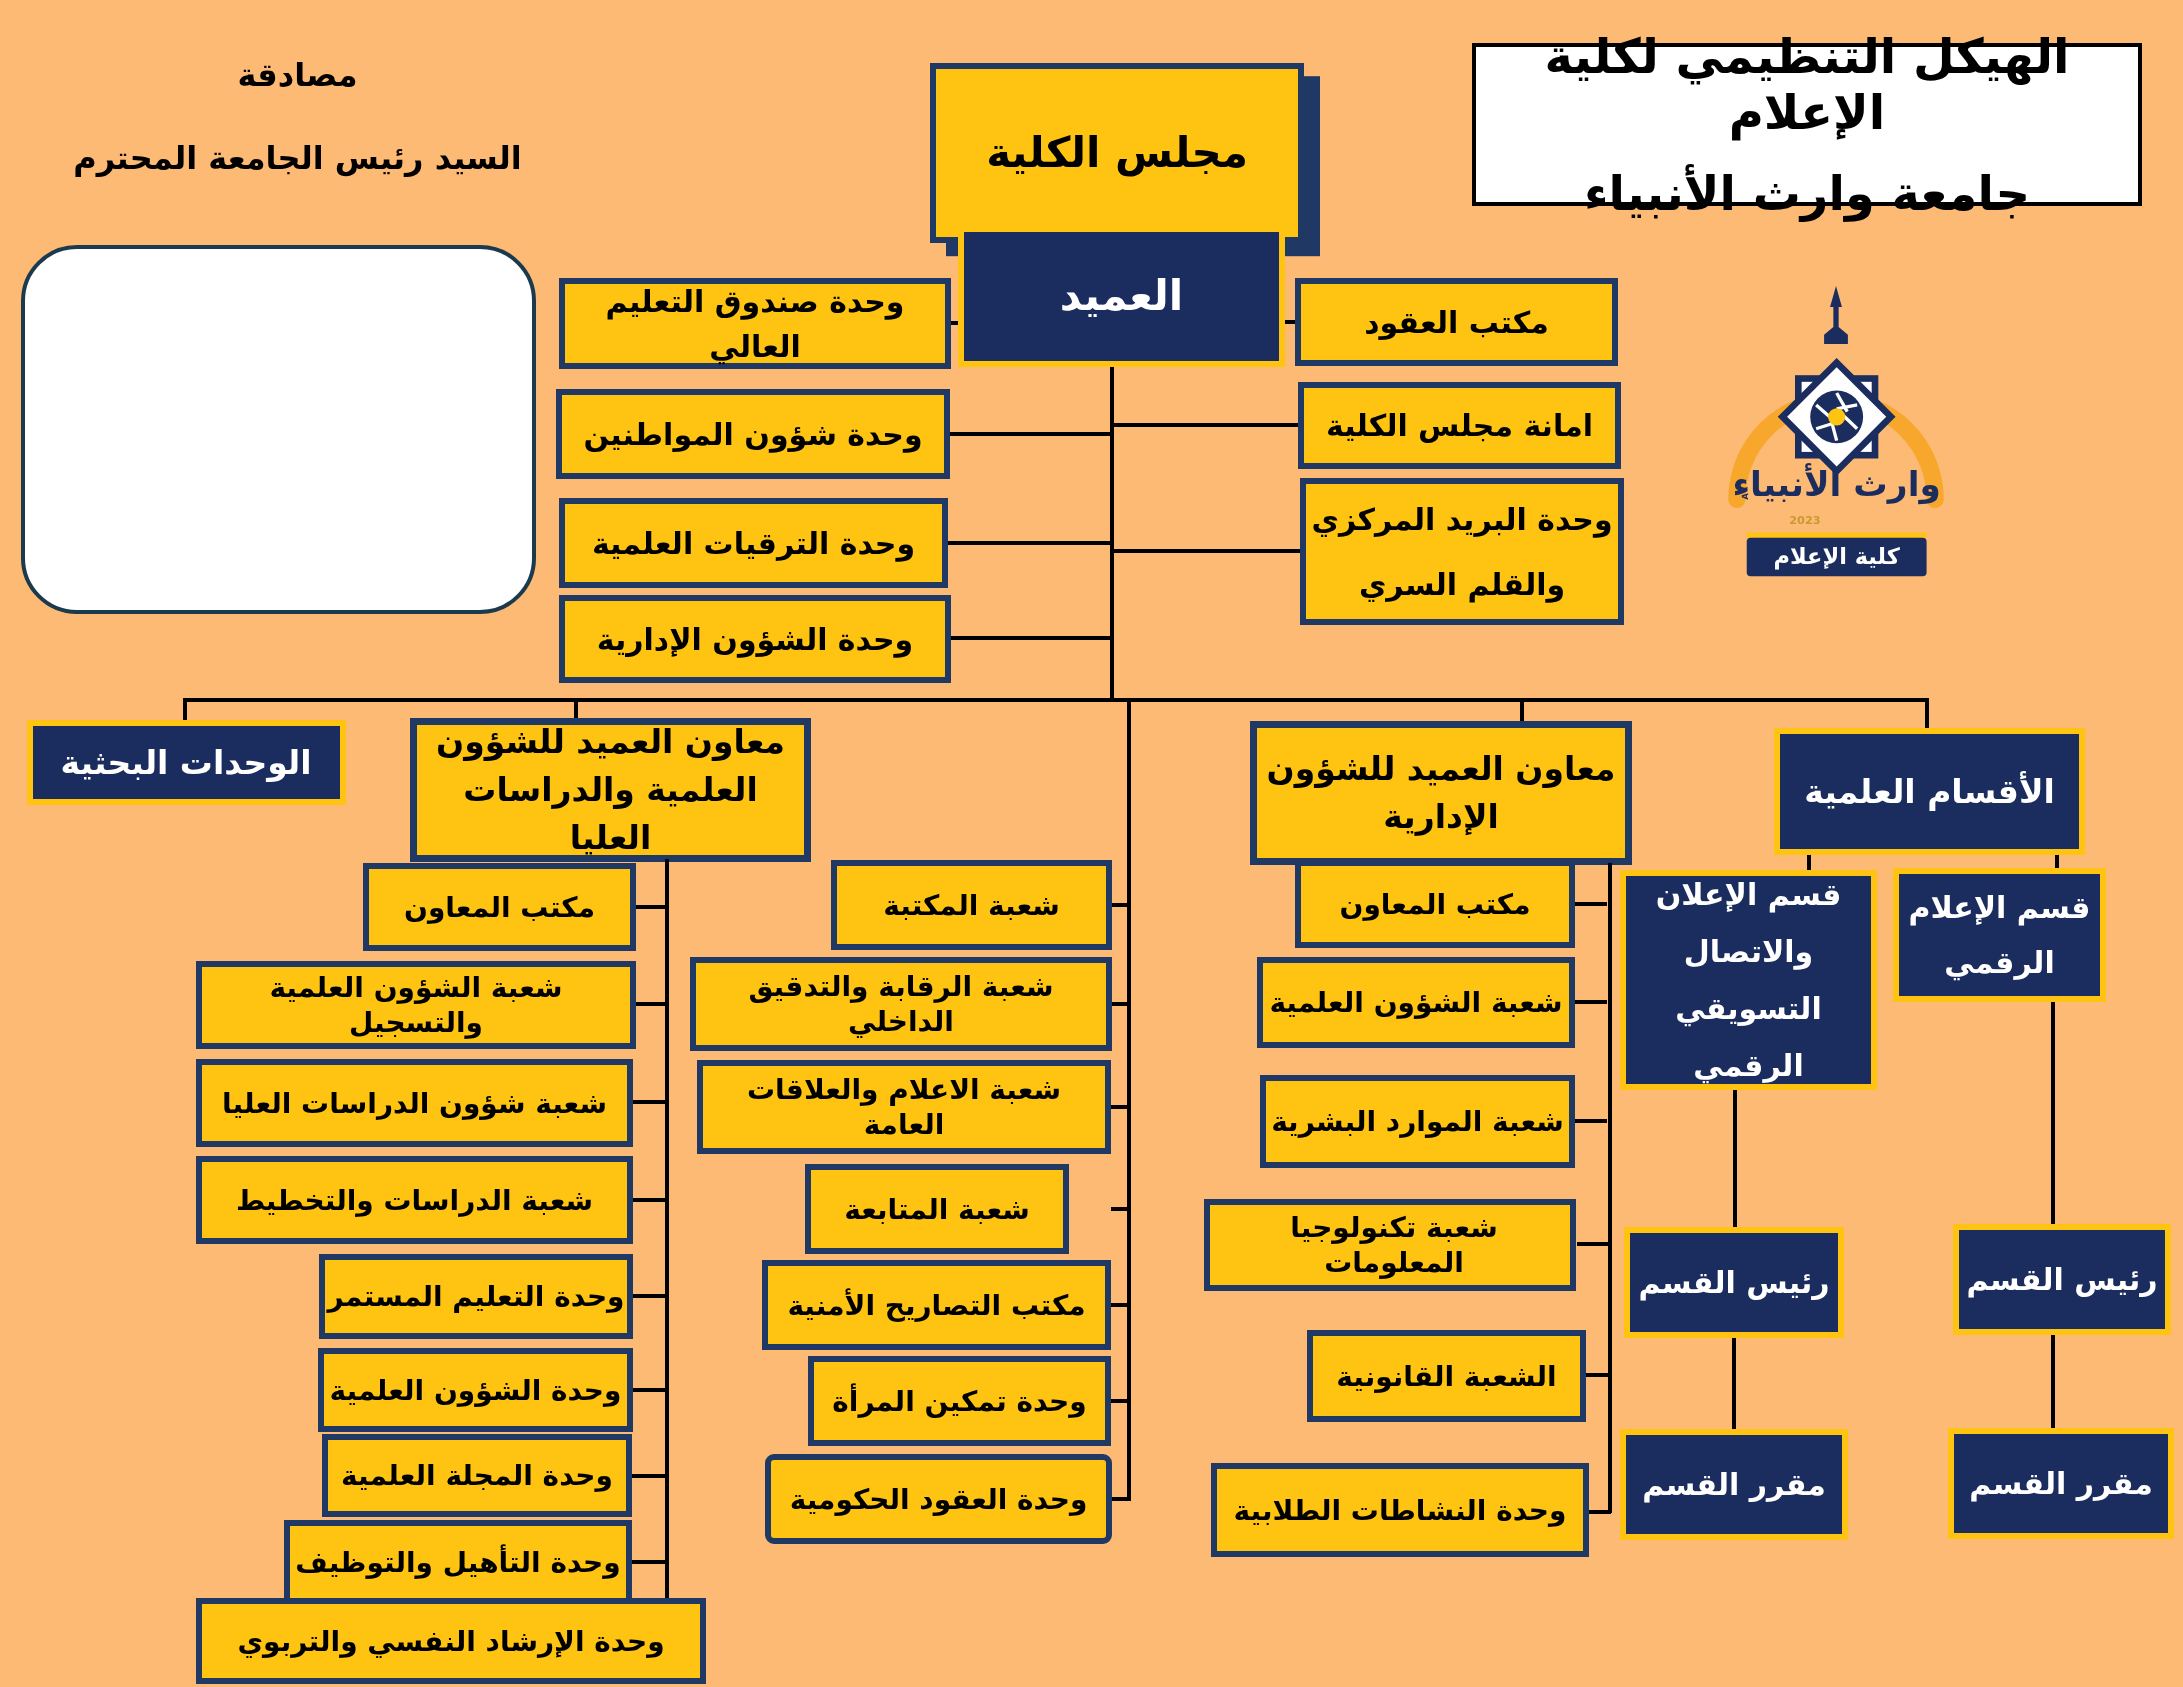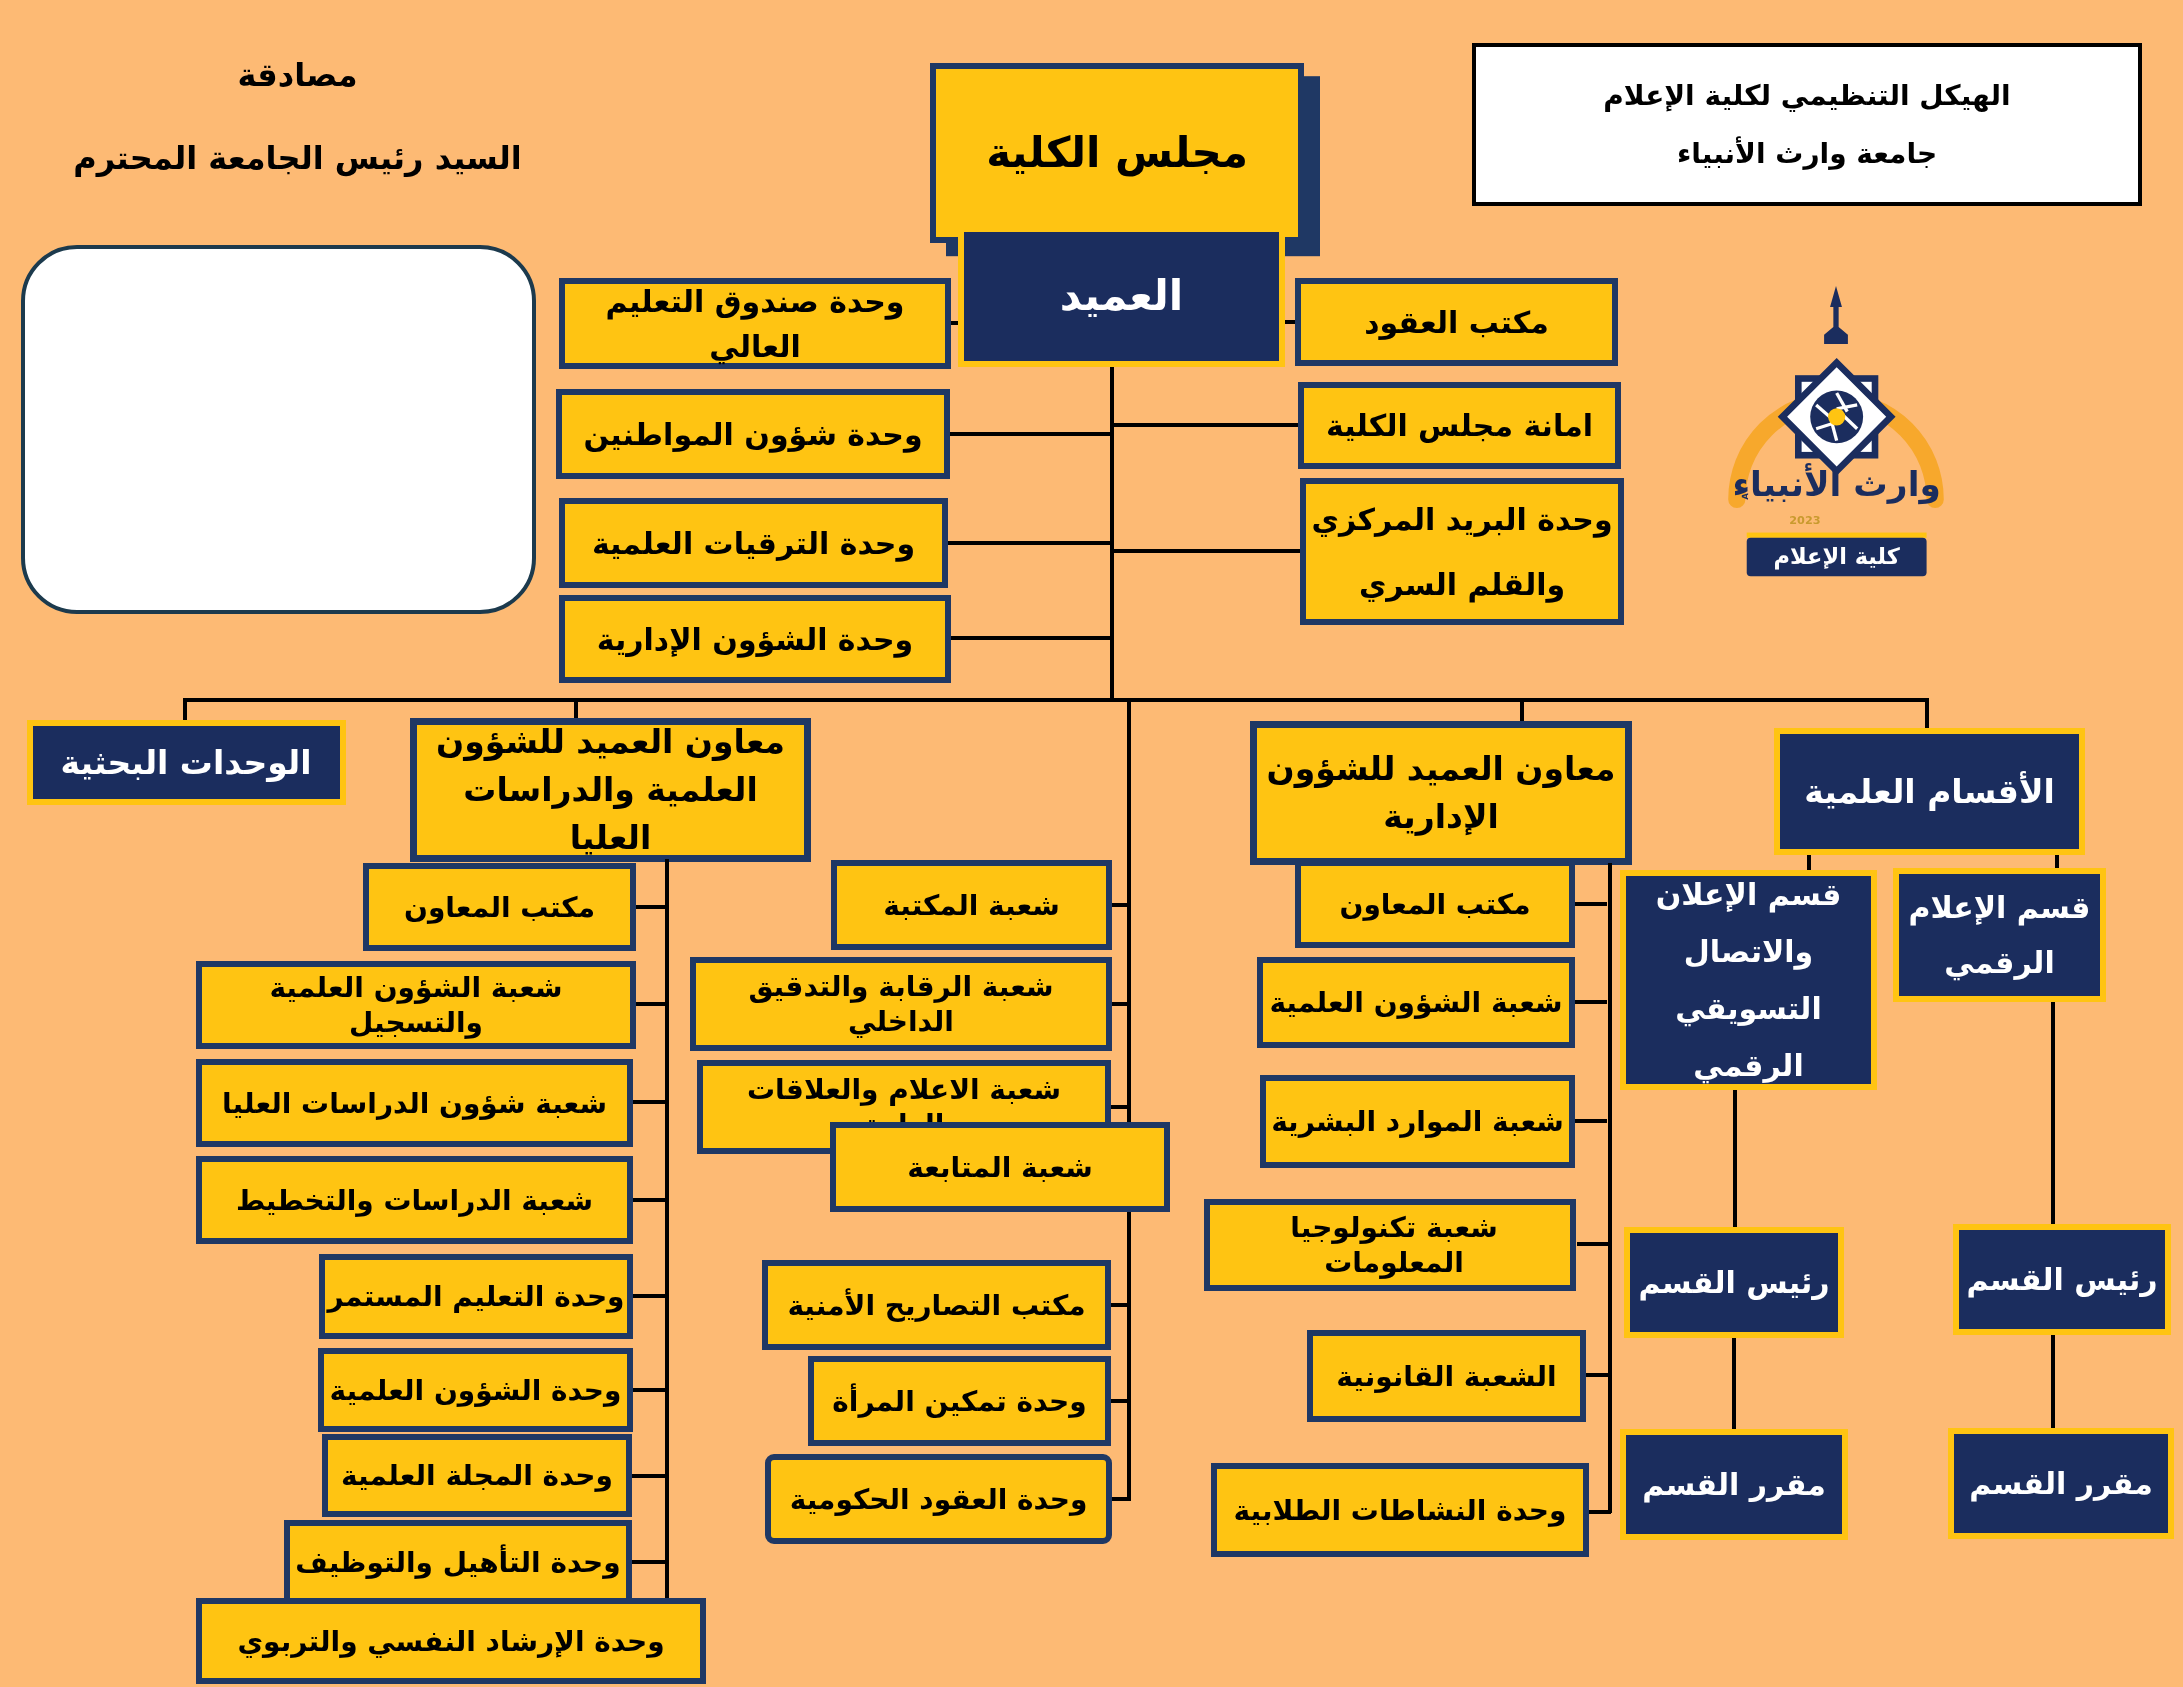--- a/index.html
+++ b/index.html
@@ -11,21 +11,21 @@
        text-align:center;font-weight:bold;box-sizing:border-box;line-height:1.25;}
   .ybox{background:#FFC412;border:6px solid #1F3864;color:#000;}
   .nbox{background:#1B2D5E;border:6px solid #FFC412;color:#fff;}
   .council{background:#FFC412;border:6.6px solid #1F3864;color:#000;box-shadow:16px 13.2px 0 0 #1F3864;}
   .line{position:absolute;background:#000;}
   .titlebox{position:absolute;background:#fff;border:4px solid #000;box-sizing:border-box;
             display:flex;flex-direction:column;justify-content:center;gap:25px;text-align:center;
             font-weight:bold;color:#000;}
   .approval{position:absolute;text-align:center;font-weight:bold;color:#000;display:flex;flex-direction:column;gap:45px;}
   .roundrect{position:absolute;background:#fff;border:4.6px solid #1C3A4D;border-radius:56px;box-sizing:border-box;}
-  .f64{font-size:42px;} .f54{font-size:28px;} .f50{font-size:33px;line-height:1.45;}
+  .f64{font-size:42px;} .f54{font-size:48px;} .f50{font-size:33px;line-height:1.45;}
   .f46{font-size:30px;line-height:1.5;} .f42{font-size:28px;} .f48{font-size:32px;}
 </style>
 </head>
 <body>
 
 <div id="canvas">
 
   <div class="approval f48" style="left:66px;top:56px;width:463px;">
     <span>مصادقة</span>
     <span>السيد رئيس الجامعة المحترم</span>
@@ -179,21 +179,21 @@
 
   <div class="box ybox f42" style="left:831px;top:860px;width:281px;height:90px;">
       <span>شعبة المكتبة</span>
     </div>
   <div class="box ybox f42" style="left:690px;top:957px;width:422px;height:94px;">
       <span>شعبة الرقابة والتدقيق الداخلي</span>
     </div>
   <div class="box ybox f42" style="left:697px;top:1060px;width:414px;height:94px;">
       <span>شعبة الاعلام والعلاقات العامة</span>
     </div>
-  <div class="box ybox f42" style="left:805px;top:1122px;width:340px;height:90px;margin-left:25px;">
+  <div class="box ybox f42" style="left:805px;top:1164px;width:264px;height:90px;">
       <span>شعبة المتابعة</span>
     </div>
   <div class="box ybox f42" style="left:762px;top:1260px;width:349px;height:90px;">
       <span>مكتب التصاريح الأمنية</span>
     </div>
   <div class="box ybox f42" style="left:808px;top:1356px;width:303px;height:90px;">
       <span>وحدة تمكين المرأة</span>
     </div>
   <div class="box ybox f42" style="left:765px;top:1454px;width:347px;height:90px;border-radius:9px;">
       <span>وحدة العقود الحكومية</span>

